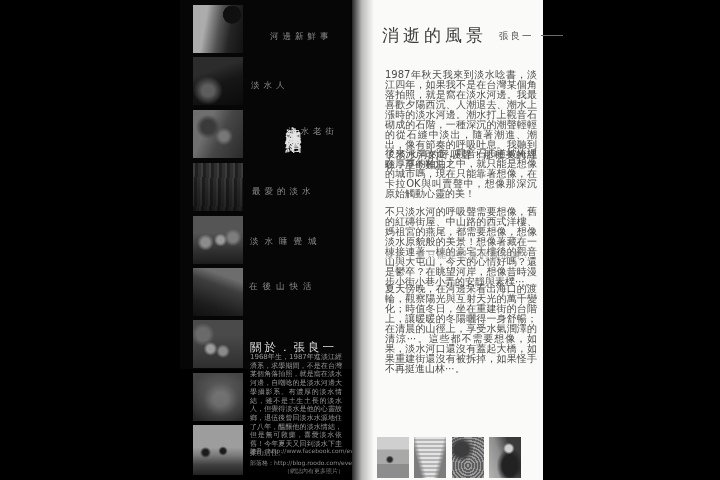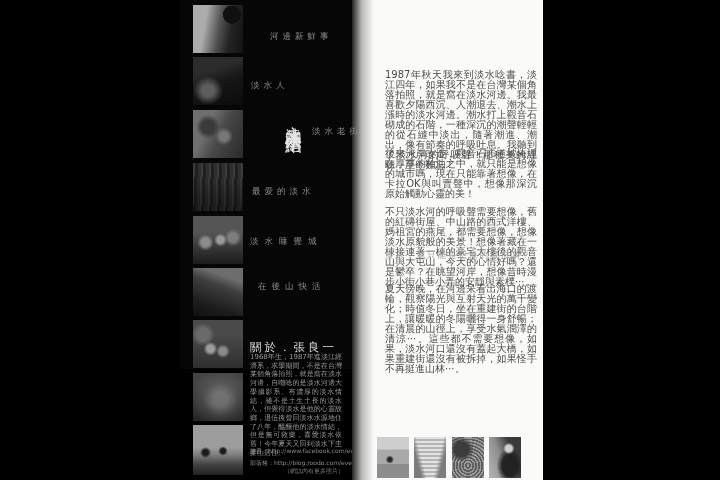--- a/index.html
+++ b/index.html
@@ -24,24 +24,24 @@
   .photo.p6{top:268px;background:linear-gradient(200deg,#6b6e6e 0 22%,#3c3e3e 40%,#1d1d1d 75%,#101010 100%),radial-gradient(circle at 70% 30%,#888 0 10%,rgba(0,0,0,0) 20%);}
   .photo.p7{top:320px;background:radial-gradient(circle at 35% 60%,#9c9c9c 0 8%,rgba(0,0,0,0) 16%),radial-gradient(circle at 60% 65%,#8a8a8a 0 8%,rgba(0,0,0,0) 16%),radial-gradient(circle at 20% 30%,#6a6a6a 0 12%,rgba(0,0,0,0) 22%),linear-gradient(180deg,#4a4a4a 0 30%,#2e2e2e 100%);}
   .photo.p8{top:373px;background:radial-gradient(ellipse at 55% 55%,#585858 0 18%,#2c2c2c 45%,#141414 80%),linear-gradient(180deg,#333 0 20%,#101010 100%);background-blend-mode:screen;}
   .photo.p9{top:425px;height:50px;background:radial-gradient(circle at 25% 55%,#1b1b1b 0 6%,rgba(0,0,0,0) 12%),radial-gradient(circle at 60% 52%,#1b1b1b 0 6%,rgba(0,0,0,0) 12%),linear-gradient(180deg,#9d9d9d 0 45%,#7c7c7c 60%,#3f3f3f 80%,#222 100%);}
   .cover-label{
     position:absolute;color:#8d8d8d;font-size:8.5px;letter-spacing:4px;
     font-family:"DejaVu Serif","Liberation Serif",serif;white-space:nowrap;z-index:1;
   }
   .lab1{left:90px;top:31px;}
   .lab2{left:71px;top:80px;}
-  .lab3{left:108px;top:126px;padding-left:24px;}
+  .lab3{left:108px;top:126px;}
   .lab4{left:72px;top:186px;}
   .lab5{left:70px;top:236px;letter-spacing:6px;}
-  .lab6{left:78px;top:281px;letter-spacing:5px;}
+  .lab6{left:69px;top:281px;letter-spacing:5px;}
   .cover-title{
     position:absolute;left:102px;top:112px;height:140px;z-index:2;
     writing-mode:vertical-rl;color:#e6e6e6;font-size:16.5px;letter-spacing:2px;
     font-family:"DejaVu Serif","Liberation Serif",serif;
   }
   .about-heading{
     position:absolute;left:70px;top:332px;color:#dedede;font-size:11.5px;
     letter-spacing:3px;font-family:"DejaVu Serif","Liberation Serif",serif;white-space:nowrap;margin-top:8px;
   }
   .bio{
@@ -121,20 +121,25 @@
   <div class="about-heading">關於．張良一</div>
   <div class="bio">1968年生，1987年進淡江經濟系，求學期間，不是在台灣某個角落拍照，就是窩在淡水河邊，自嘲唸的是淡水河邊大學攝影系。有濃厚的淡水情結，雖不是土生土長的淡水人，但覺得淡水是他的心靈故鄉，退伍後曾回淡水水源地住了八年，醞釀他的淡水情結，但是無可救藥，喜愛淡水依舊！今年夏天又回到淡水下圭柔山居住。</div>
 
   <div class="link-line fb">臉書：http://www.facebook.com/event1997</div>
   <div class="link-line blog">部落格：http://blog.roodo.com/event1997</div>
   <div class="footnote">（網誌內有更多照片）</div>
 </div>
 
 <div class="page">
 
+  <div class="essay-title-row">
+    <span class="essay-title">消逝的風景</span>
+    <span class="essay-author">張良一</span>
+    <span class="author-rule"></span>
+  </div>
 
   <div class="para para1">1987年秋天我來到淡水唸書，淡江四年，如果我不是在台灣某個角落拍照，就是窩在淡水河邊。我最喜歡夕陽西沉、人潮退去、潮水上漲時的淡水河邊。潮水打上觀音石砌成的石階，一種深沉的潮聲輕輕的從石縫中淡出，隨著潮進、潮出，像有節奏的呼吸吐息。我聽到了淡水河的呼吸聲！那種美的經驗，至今難忘！</div>
   <div class="para para2">後來河岸改造，觀音石步道被掩埋在厚厚的柏油之中，就只能是想像的城市嗎，現在只能靠著想像，在卡拉OK與叫賣聲中，想像那深沉原始觸動心靈的美！</div>
   <div class="para para3">不只淡水河的呼吸聲需要想像，舊的紅磚街屋、中山路的西式洋樓、媽祖宮的燕尾，都需要想像，想像淡水原貌般的美景！想像著藏在一棟接連著一棟的豪宅大樓後的觀音山與大屯山，今天的心情好嗎？還是鬱卒？在眺望河岸，想像昔時漫步小街小巷小弄的安靜與素樸⋯。</div>
 
   <div class="subhead">淡水，就只能是想像的城市嗎？</div>
 
   <div class="para para4">夏天傍晚，在河邊呆看出海口的渡輪，觀察陽光與互射天光的萬千變化；時值冬日，坐在重建街的台階上，讓暖暖的冬陽曬得一身舒暢；在清晨的山徑上，享受水氣潤澤的清涼⋯。這些都不需要想像，如果，淡水河口還沒有蓋起大橋，如果重建街還沒有被拆掉，如果怪手不再挺進山林⋯。</div>
 
   <div class="thumb t1"></div>

